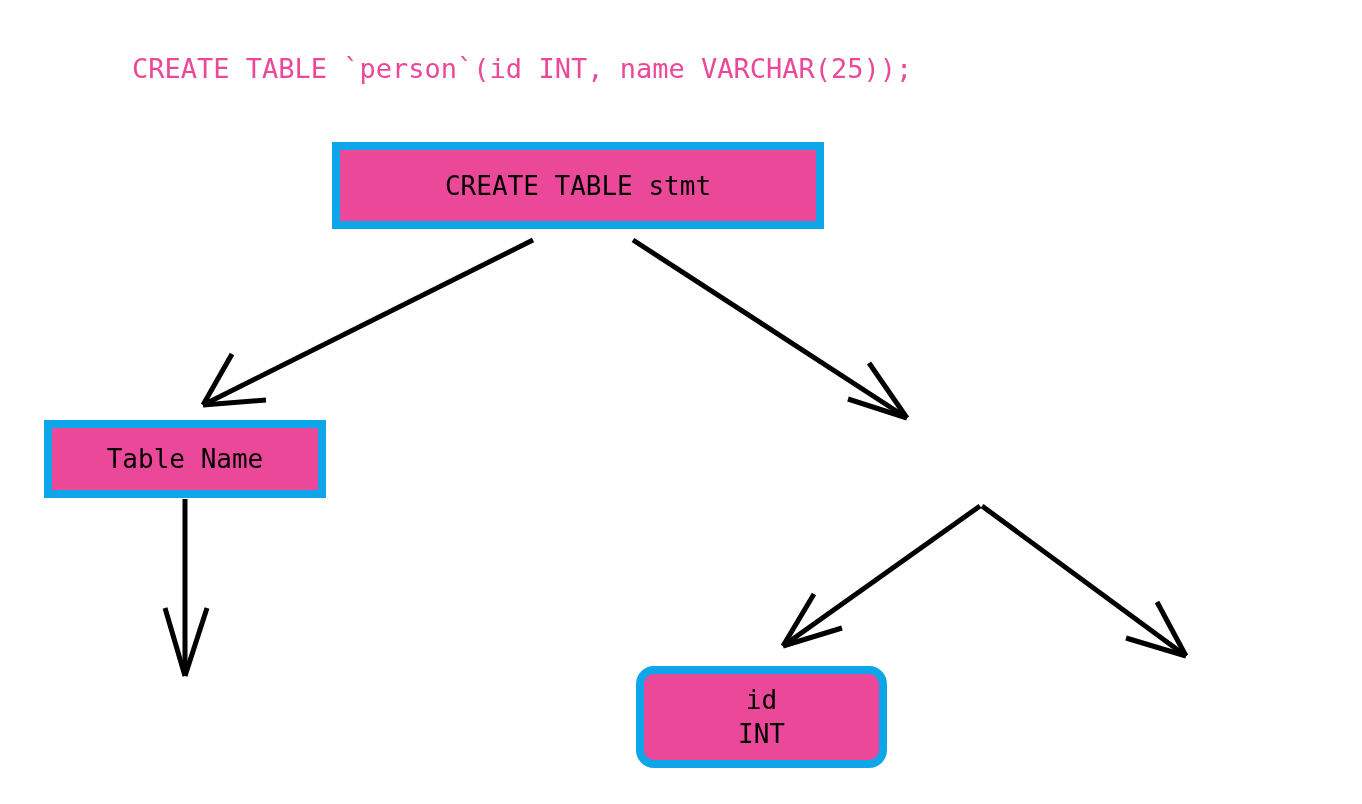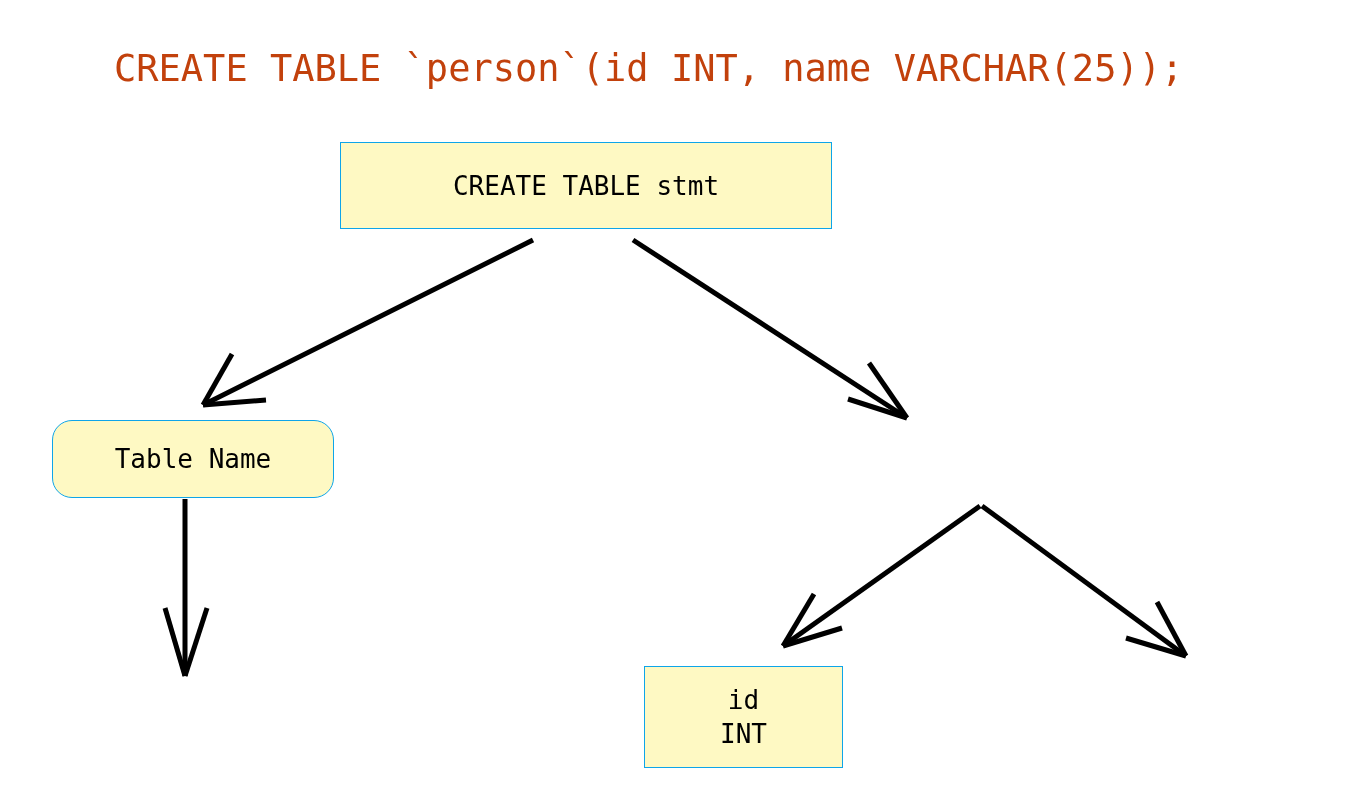--- a/index.html
+++ b/index.html
@@ -24,52 +24,51 @@
   #edges {
     position: absolute;
     left: 0;
     top: 0;
     width: 1362px;
     height: 804px;
     pointer-events: none;
   }
   .stmt-caption {
     position: absolute;
-    left: 114px;
+    left: 132px;
     top: 52px;
-    font-size: 37px;
+    font-size: 27px;
     letter-spacing: 0px;
     white-space: pre;
     line-height: 34px;
-    color: #c2410c;
+    color: #ec4899;
   }
   .node {
     position: absolute;
     box-sizing: border-box;
-    background: #fef9c3;
-    border: 1px solid #0ea5e9;
+    background: #ec4899;
+    border: 8px solid #0ea5e9;
     display: flex;
     flex-direction: column;
     align-items: center;
     justify-content: center;
     text-align: center;
-    margin-left: 8px;
   }
   .node-line {
     font-size: 26px;
     line-height: 34px;
     white-space: pre;
     color: #000000;
   }
   
   #node-root      { left: 332px; top: 142px;  width: 492px; height: 87px; }
-  #node-tablename { left: 44px;  top: 420px;  width: 282px; height: 78px; border-radius: 20px; }
+  #node-tablename { left: 44px;  top: 420px;  width: 282px; height: 78px; }
   #node-columns   { left: 853px; top: 428px;  width: 276px; height: 77px; }
   #node-person    { left: 57px;  top: 678px;  width: 254px; height: 83px; }
-  #node-col-id    { left: 636px; top: 666px;  width: 199px; height: 102px; }
+  #node-col-id    { left: 636px; top: 666px;  width: 251px; height: 102px; border-radius: 18px; }
   #node-col-name  { left: 1027px;top: 659px;  width: 299px; height: 101px; }
 </style>
 </head>
 <body>
 
 <div id="canvas">
 
   <div class="stmt-caption">CREATE TABLE `person`(id INT, name VARCHAR(25));</div>
 
   <svg id="edges" viewBox="0 0 1362 804" width="1362" height="804" xmlns="http://www.w3.org/2000/svg">

